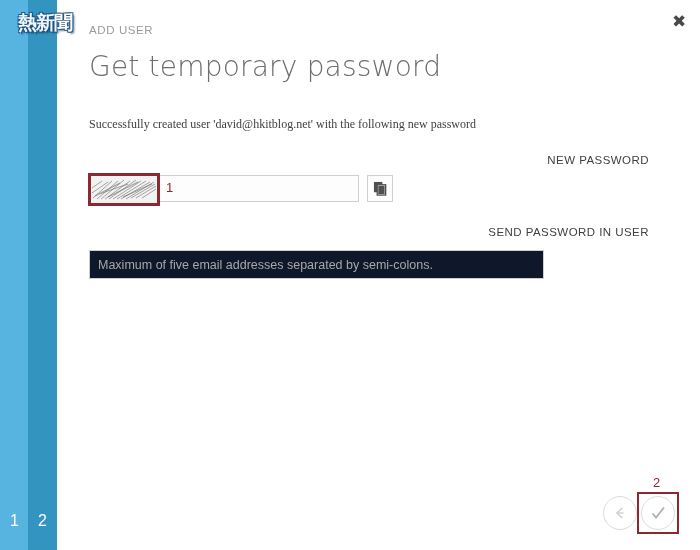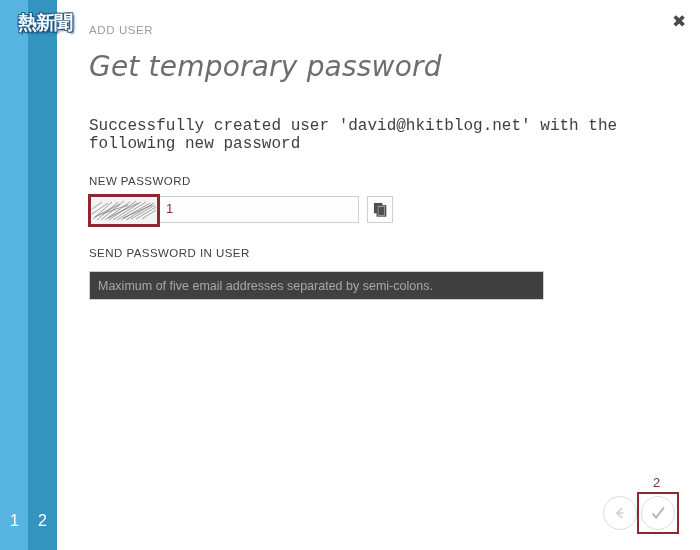--- a/index.html
+++ b/index.html
@@ -103,35 +103,35 @@
     color: #9b9b9b;
     font-family: "Liberation Sans", sans-serif;
   }
   #page-title {
     margin-top: 14px;
     font-size: 28px;
     font-weight: 300;
     color: #6d6d6d;
     font-family: "DejaVu Sans", sans-serif;
     letter-spacing: 0.2px;
-    font-style: italic;
   }
   #success-msg {
     margin-top: 34px;
-    font-size: 16px;
+    font-size: 12px;
     color: #3f3f3f;
-    font-family: Liberation Mono, monospace;
+    font-family: Liberation Serif, serif;
   }
 
   .field-label {
     margin-top: 22px;
     font-size: 11.5px;
     letter-spacing: 0.45px;
     color: #3f3f3f;
     font-family: "Liberation Sans", sans-serif;
+    text-align: right;
   }
   .sub-label {
     margin-top: 7px;
     font-size: 12px;
     font-weight: bold;
     color: #2e2e2e;
     font-family: "Liberation Sans", sans-serif;
   }
 
   
@@ -191,21 +191,21 @@
     justify-content: center;
     cursor: pointer;
   }
 
   
   #email-input {
     margin-top: 12px;
     width: 455px;
     height: 29px;
     border: 1px solid #cfcfcf;
-    background: #404040;
+    background: #0f172a;
     box-sizing: border-box;
     font-size: 12.5px;
     color: #9d9d9d;
     padding: 0 8px;
     font-family: "Liberation Sans", sans-serif;
     outline: none;
   }
   #email-input::placeholder { color: #a8a8a8; opacity: 1; }
 
   

